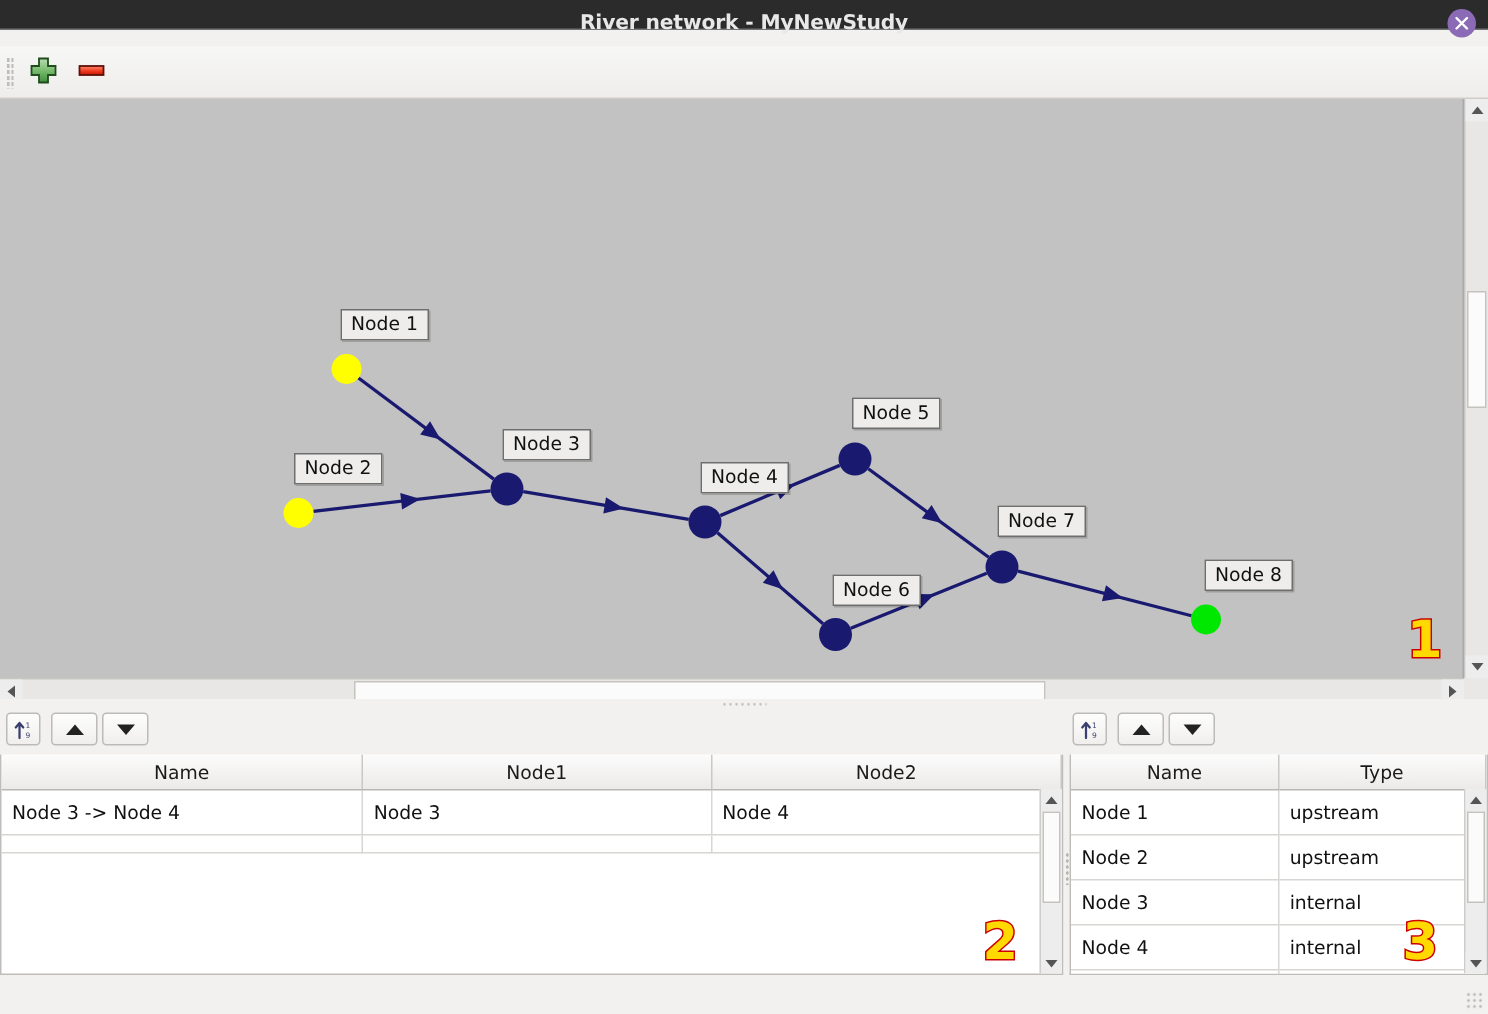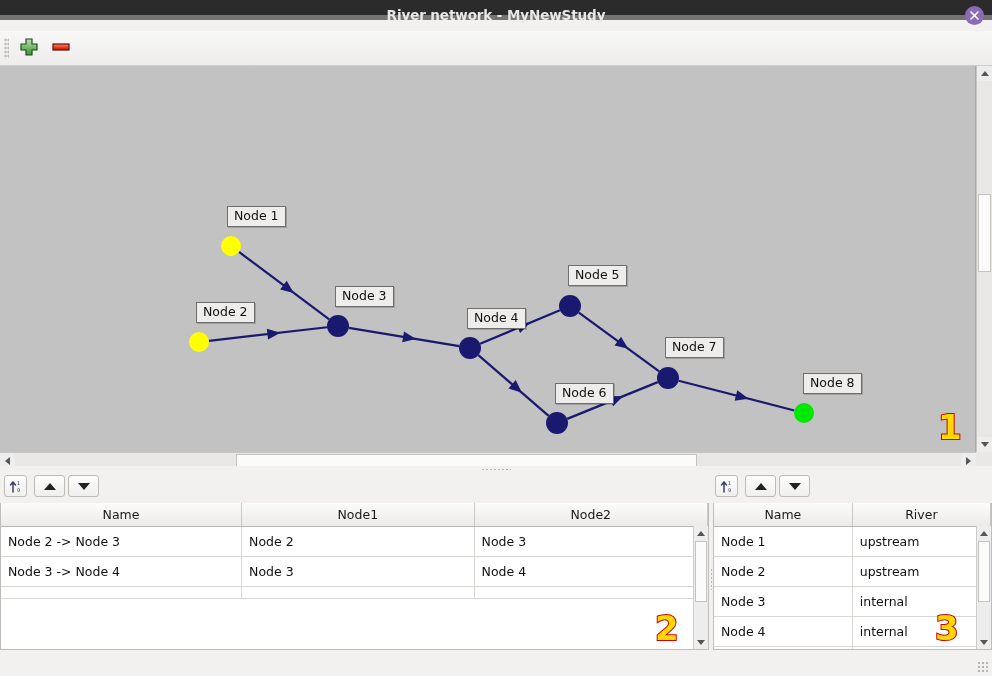--- a/index.html
+++ b/index.html
@@ -8,21 +8,21 @@
     width: 992px; height: 676px;
     overflow: hidden;
     font-family: "DejaVu Sans", "Liberation Sans", sans-serif;
     background: #f2f1f0;
   }
 
   
   #titlebar {
     position: absolute; left: 0; top: 0; width: 992px; height: 20px;
     background: #2b2b2b;
-    border-bottom: 5px solid #737373;
+    border-bottom: 1px solid #737373;
   }
   #titlebar-text {
     position: absolute; left: 0; top: 0; width: 992px; height: 31px;
     line-height: 31px; text-align: center;
     color: #e8e8e8; font-size: 13.5px; font-weight: bold;
     letter-spacing: -0.1px;
   }
   #close-button {
     position: absolute; right: 8px; top: 6px;
     width: 19px; height: 19px; border-radius: 50%;
@@ -296,25 +296,20 @@
           </colgroup>
         <thead>
             <tr>
               <th>Name</th>
               <th>Node1</th>
               <th>Node2</th>
             </tr>
           </thead>
         <tbody>
             <tr>
-              <td>Node 2 -&gt; Node 3</td>
-              <td>Node 2</td>
-              <td>Node 3</td>
-            </tr>
-            <tr>
               <td>Node 3 -&gt; Node 4</td>
               <td>Node 3</td>
               <td>Node 4</td>
             </tr>
             <tr class="empty-row">
               <td style="height: 12px;"></td>
               <td style="height: 12px;"></td>
               <td style="height: 12px;"></td>
             </tr>
           </tbody>
@@ -354,21 +349,21 @@
 
     <div class="tbl-wrap" id="nodes-wrap">
       <table class="grid" id="nodes-grid">
         <colgroup>
             <col style="width:131px">
             <col style="width:131px">
           </colgroup>
         <thead>
             <tr>
               <th>Name</th>
-              <th>River</th>
+              <th>Type</th>
             </tr>
           </thead>
         <tbody>
             <tr>
               <td>Node 1</td>
               <td>upstream</td>
             </tr>
             <tr>
               <td>Node 2</td>
               <td>upstream</td>

